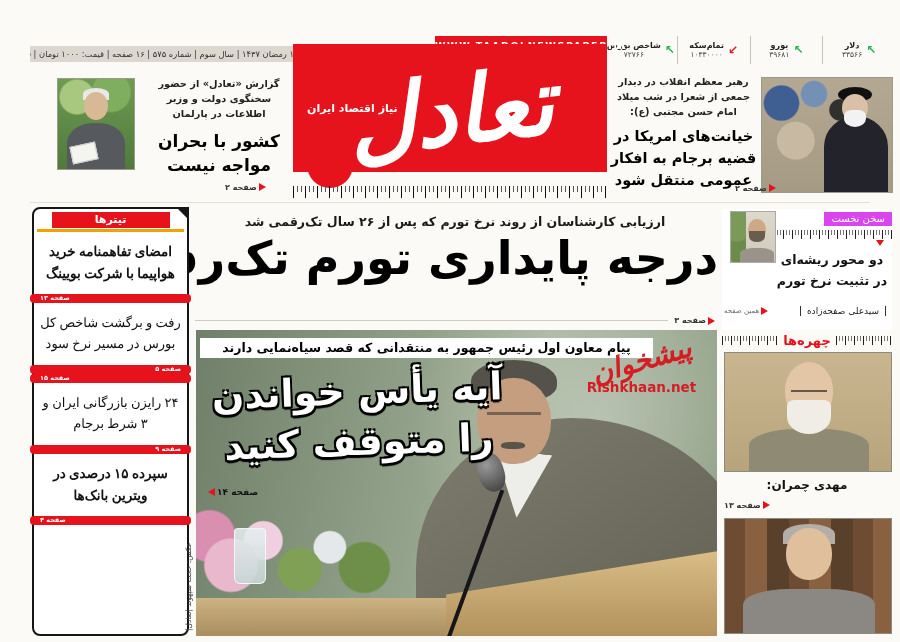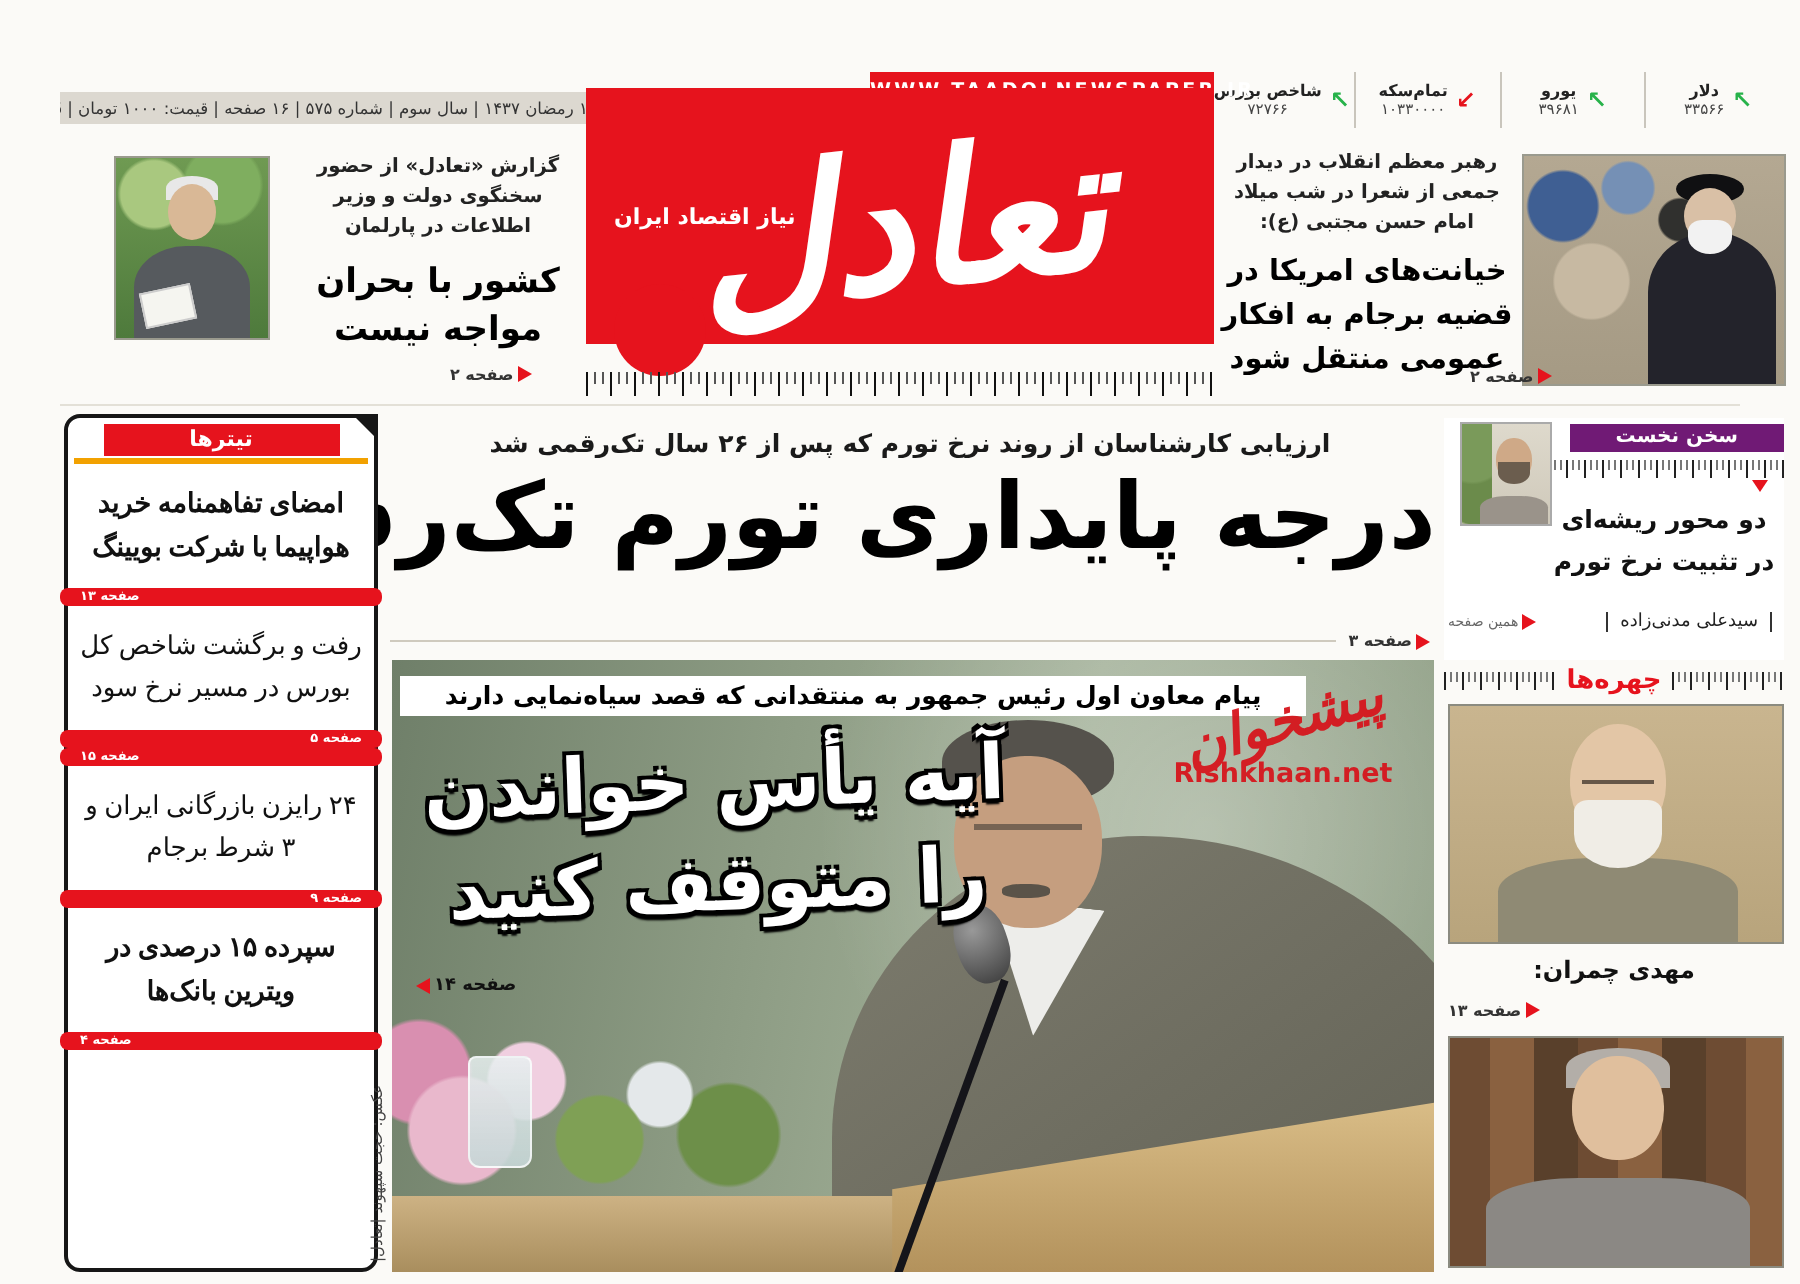--- a/index.html
+++ b/index.html
@@ -93,21 +93,21 @@
   .hc-item { min-height:62px; display:flex; align-items:center; justify-content:center;
              font-size:13px; line-height:1.6; text-align:center; padding:0 4px; color:#111;font-family:Liberation Serif, serif; }
   .hc-item.b { font-weight:bold; font-size:13.5px; }
   .hc-tab { position:relative; height:9px; background:#e6131d; border-radius:4px; margin:0 -4px; }
   .hc-tab .tab-label { position:absolute; top:0; font-size:6.5px; line-height:9px; color:#fff; font-weight:bold; }
   .hc-tab.t-left .tab-label { left:10px; }
   .hc-tab.t-right .tab-label { right:10px; }
 
   
   .fw { position:absolute; top:209px; left:722px; width:170px; height:121px; background:#fff; }
-  .fw-title { position:absolute; top:3px; right:0; background:#701a75; color:#fff; font-size:10px; font-weight:bold; padding:1px 23px 2px; }
+  .fw-title { position:absolute; top:3px; right:0; background:#d946ef; color:#fff; font-size:10px; font-weight:normal; padding:1px 7px 2px; }
   .fw-ruler { position:absolute; top:21px; right:0; width:118px; height:9px;
      background-image:repeating-linear-gradient(90deg,#222 0 1px,transparent 1px 9px),
                       repeating-linear-gradient(90deg,#777 0 1px,transparent 1px 3px);
      background-size:100% 9px,100% 5px; background-repeat:no-repeat; }
   .fw-ruler::after { content:""; position:absolute; right:8px; bottom:-7px; width:0; height:0;
      border-left:4px solid transparent; border-right:4px solid transparent; border-top:6px solid #e6131d; }
   .fw-photo { position:absolute; top:2px; left:8px; width:46px; height:52px; border:1px solid #aaa; overflow:hidden; background:linear-gradient(#ded9cc,#cfc9ba); }
   .md-plant { position:absolute; left:0; top:0; width:15px; height:100%;
      background:radial-gradient(circle at 35% 25%,#7a9a5a 0 42%,transparent 46%),
                 radial-gradient(circle at 45% 70%,#6b8b4b 0 42%,transparent 46%); }
@@ -310,21 +310,21 @@
   <div class="fw">
     <div class="fw-title">سخن نخست</div>
     <div class="fw-ruler"></div>
     <div class="fw-photo">
       <span class="md-plant"></span>
       <span class="md-suit"></span>
       <span class="md-head"></span>
       <span class="md-beard"></span>
     </div>
     <div class="fw-text">دو محور ریشه‌ای در تثبیت نرخ تورم</div>
-    <div class="fw-byline">سیدعلی مدنی‌زاده</div>
+    <div class="fw-byline">سیدعلی صفحه‌زاده</div>
     <div class="fw-more">
       <span class="tri r"></span>
       <span>همین صفحه</span>
     </div>
   </div>
 
   <div class="faces">
     <div class="fc-head">
       <span class="ruler"></span>
       <span class="fc-title">چهره‌ها</span>

